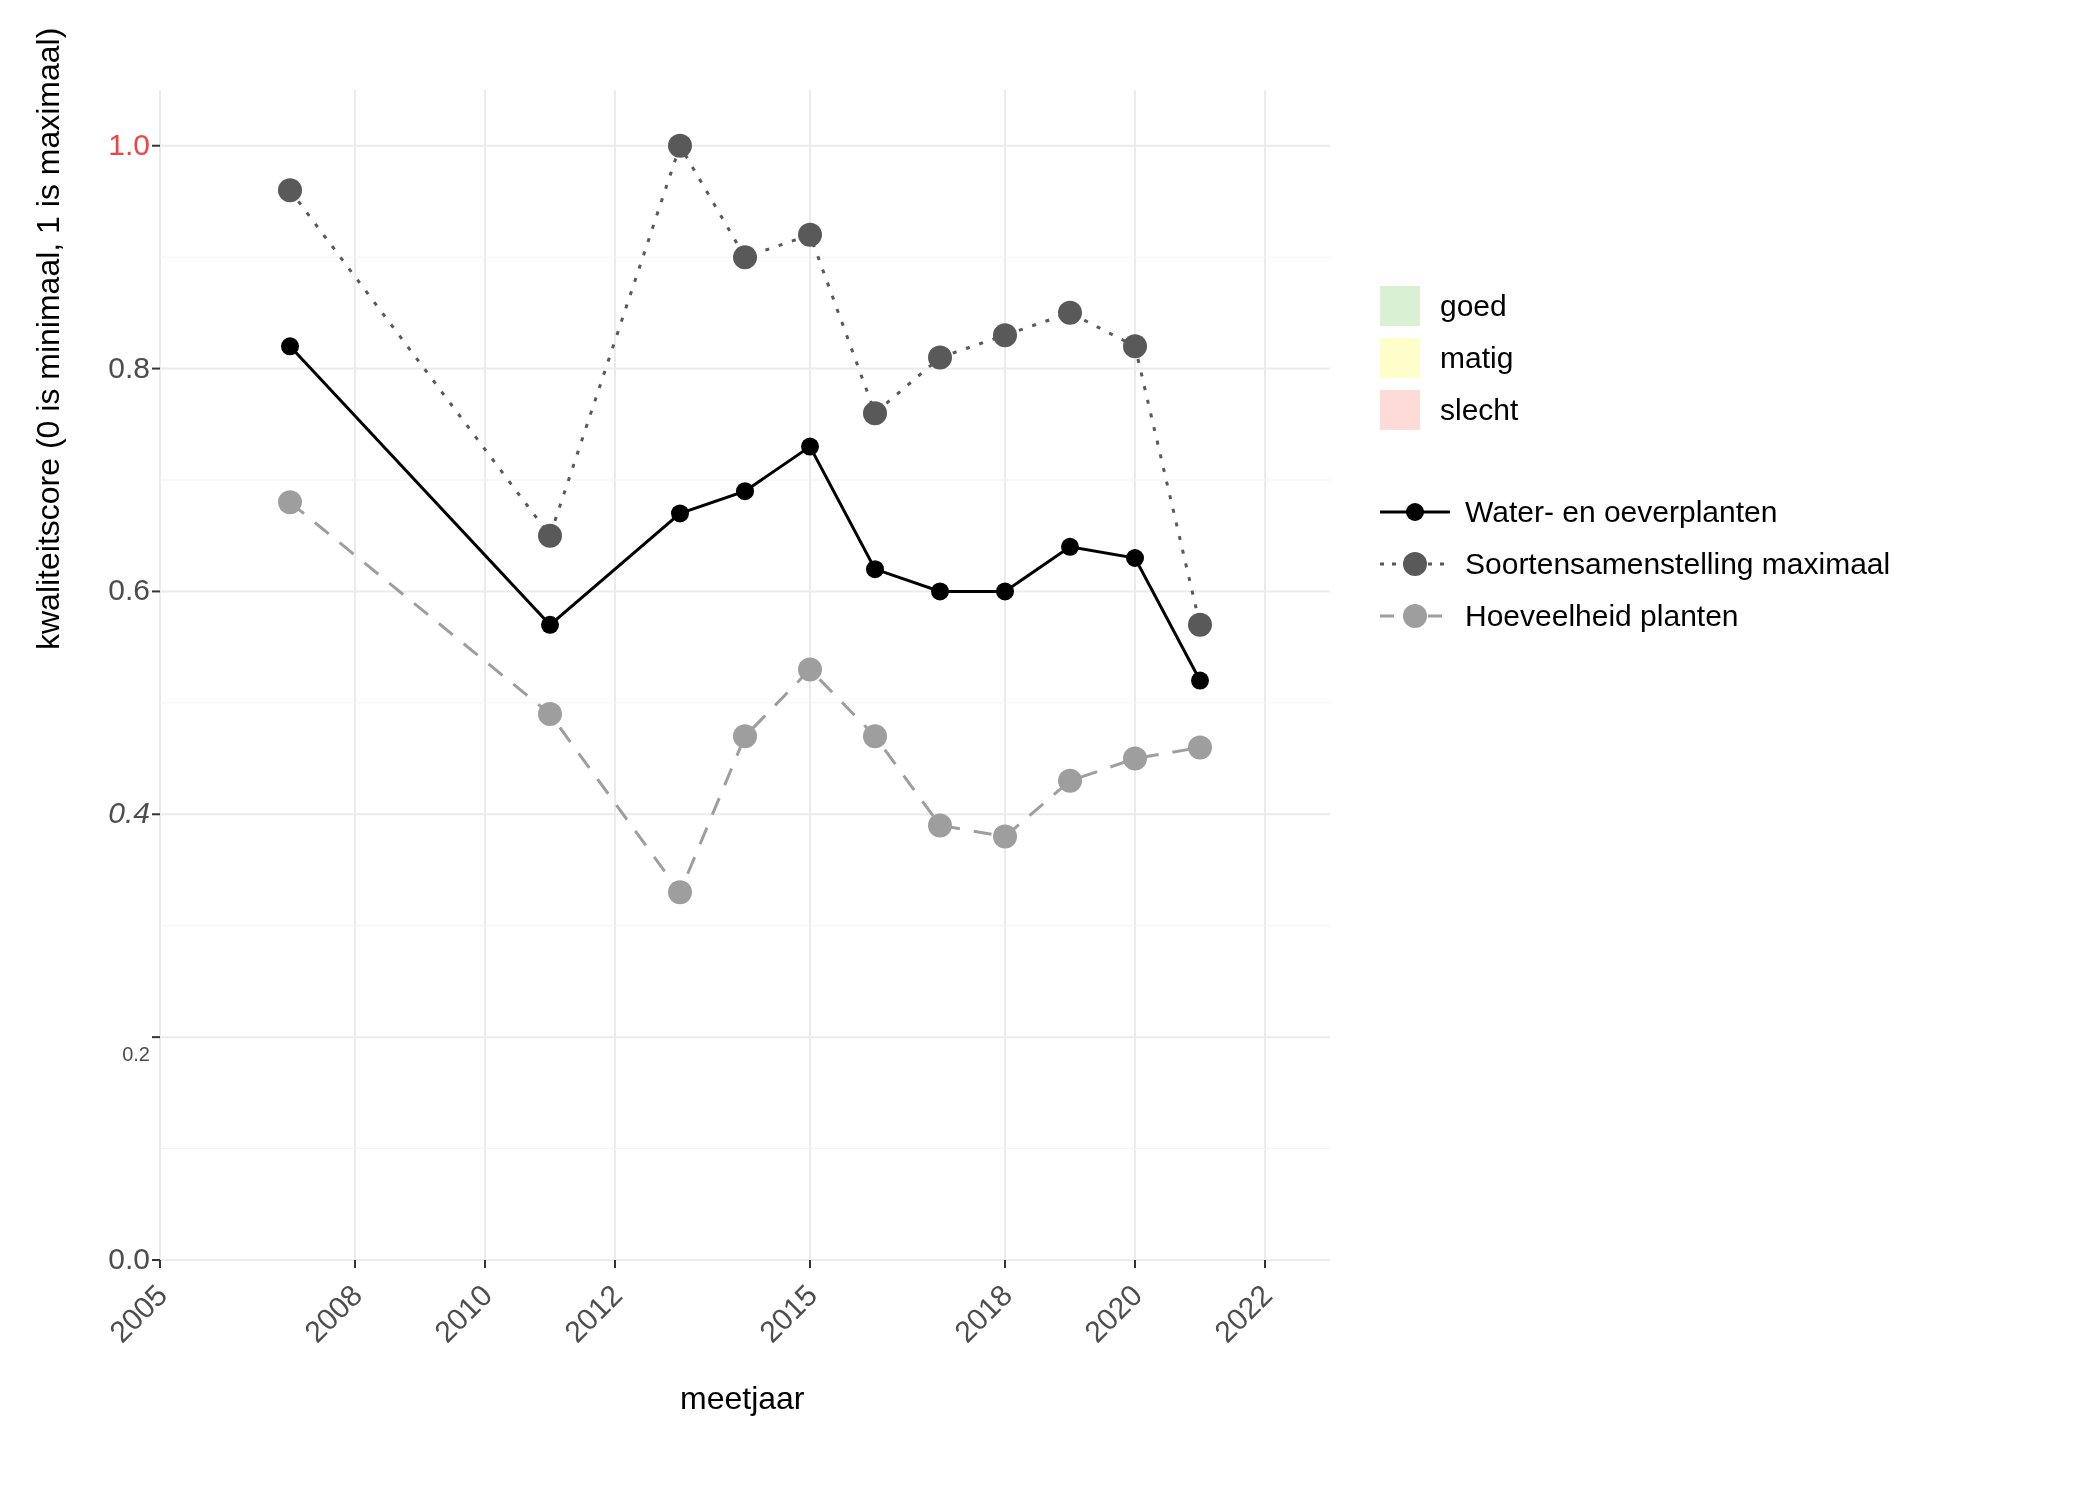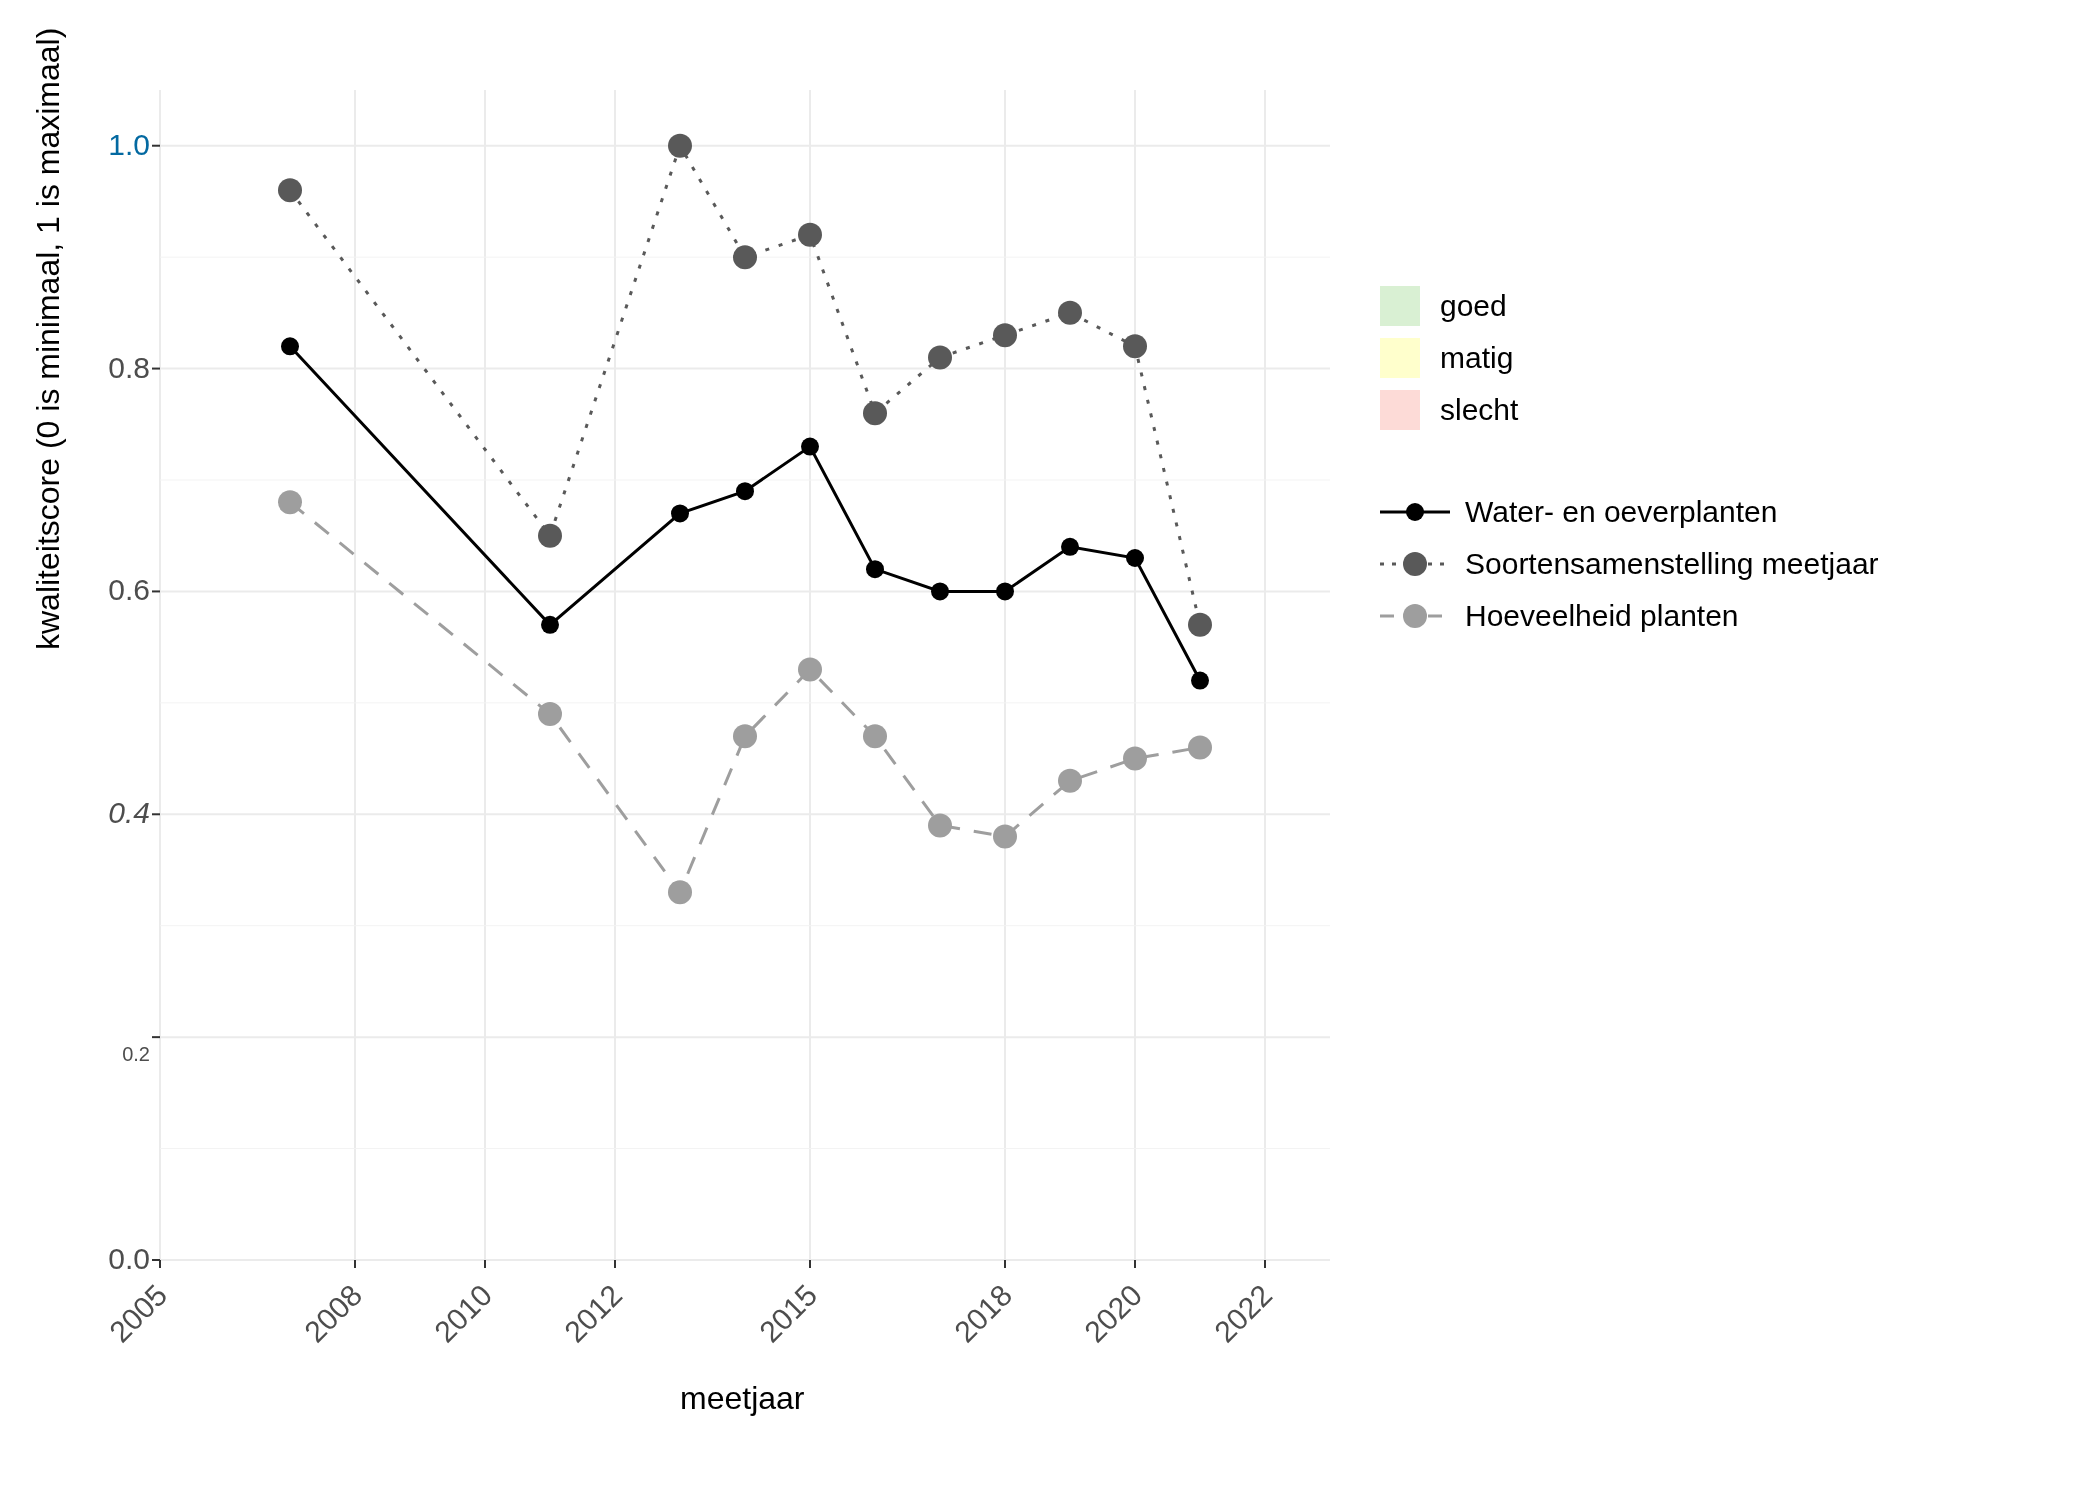--- a/index.html
+++ b/index.html
@@ -201,21 +201,21 @@
         <circle cx="1040" cy="657.4285714285714" r="12" fill="#9e9e9e"></circle>
       </svg>
   </div>
 
   <div id="yticks">
       <div class="ytick-label" style="position: absolute; left: 70px; top: 1242px; width: 80px; text-align: right; font-size: 30px; color: rgb(77, 77, 77);">0.0</div>
       <div class="ytick-label" style="position: absolute; left: 70px; top: 1019.14px; width: 80px; text-align: right; font-size: 20px; color: rgb(77, 77, 77); margin-top: 24px;">0.2</div>
       <div class="ytick-label" style="position: absolute; left: 70px; top: 796.286px; width: 80px; text-align: right; font-size: 30px; color: rgb(77, 77, 77); font-style: italic;">0.4</div>
       <div class="ytick-label" style="position: absolute; left: 70px; top: 573.429px; width: 80px; text-align: right; font-size: 30px; color: rgb(77, 77, 77);">0.6</div>
       <div class="ytick-label" style="position: absolute; left: 70px; top: 350.571px; width: 80px; text-align: right; font-size: 30px; color: rgb(77, 77, 77);">0.8</div>
-      <div class="ytick-label" style="position: absolute; left: 70px; top: 127.714px; width: 80px; text-align: right; font-size: 30px; color: #0369a1;">1.0</div>
+      <div class="ytick-label" style="position: absolute; left: 70px; top: 127.714px; width: 80px; text-align: right; font-size: 30px; color: #ef4444;">1.0</div>
     </div>
   <div id="xticks">
       <div class="xtick-label" style="position: absolute; left: 150px; top: 1278px; font-size: 30px; color: rgb(77, 77, 77); transform: rotate(-45deg); transform-origin: right top; text-align: right; width: 0px;">
         <span style="position: absolute; right: 0px;">2005</span>
       </div>
       <div class="xtick-label" style="position: absolute; left: 345px; top: 1278px; font-size: 30px; color: rgb(77, 77, 77); transform: rotate(-45deg); transform-origin: right top; text-align: right; width: 0px;">
         <span style="position: absolute; right: 0px;">2008</span>
       </div>
       <div class="xtick-label" style="position: absolute; left: 475px; top: 1278px; font-size: 30px; color: rgb(77, 77, 77); transform: rotate(-45deg); transform-origin: right top; text-align: right; width: 0px;">
         <span style="position: absolute; right: 0px;">2010</span>
@@ -259,21 +259,21 @@
               <line x1="0" y1="20" x2="70" y2="20" stroke="#000000" stroke-width="3"></line>
               <circle cx="35" cy="20" r="9" fill="#000000"></circle>
             </svg></div>
           <span>Water- en oeverplanten</span>
         </div>
         <div class="legend-item">
           <div class="ind-icon"><svg width="70" height="40">
               <line x1="0" y1="20" x2="70" y2="20" stroke="#595959" stroke-width="3" stroke-dasharray="4 8"></line>
               <circle cx="35" cy="20" r="12" fill="#595959"></circle>
             </svg></div>
-          <span>Soortensamenstelling meetjaar</span>
+          <span>Soortensamenstelling maximaal</span>
         </div>
         <div class="legend-item">
           <div class="ind-icon"><svg width="70" height="40">
               <line x1="0" y1="20" x2="70" y2="20" stroke="#9e9e9e" stroke-width="3" stroke-dasharray="14 10"></line>
               <circle cx="35" cy="20" r="12" fill="#9e9e9e"></circle>
             </svg></div>
           <span>Hoeveelheid planten</span>
         </div>
       </div>
   </div>

